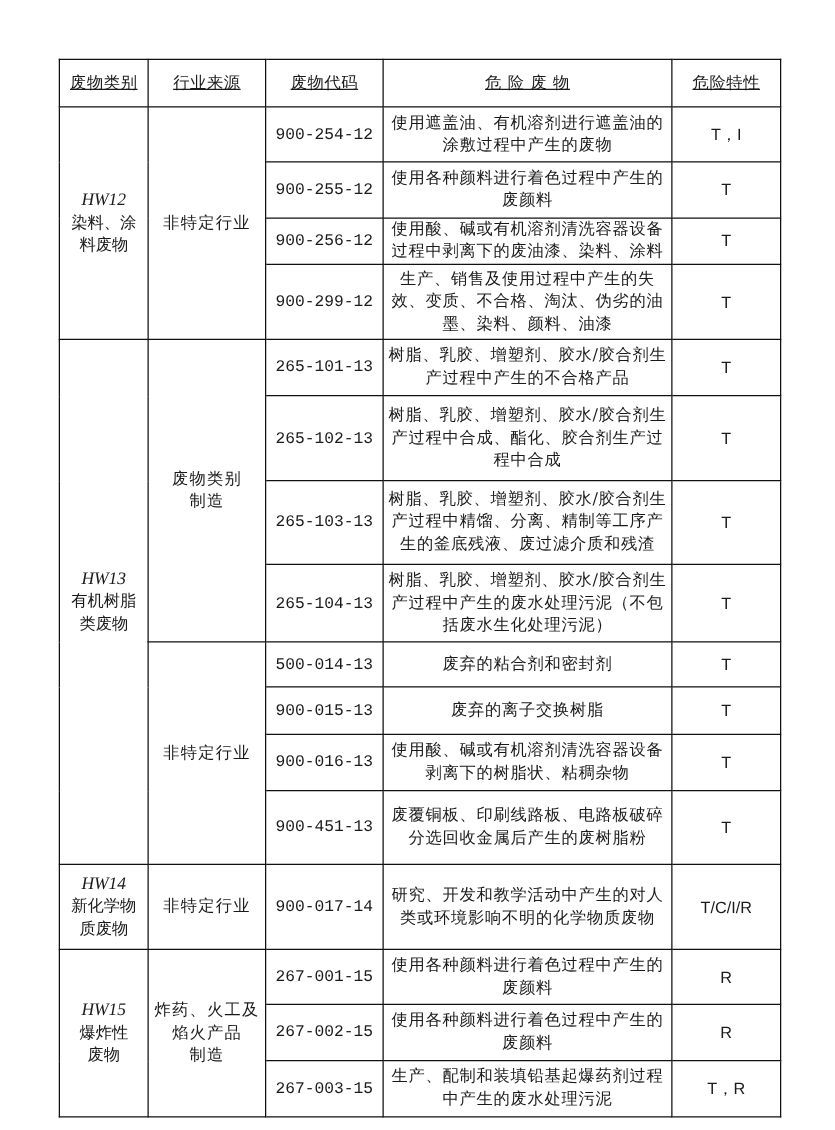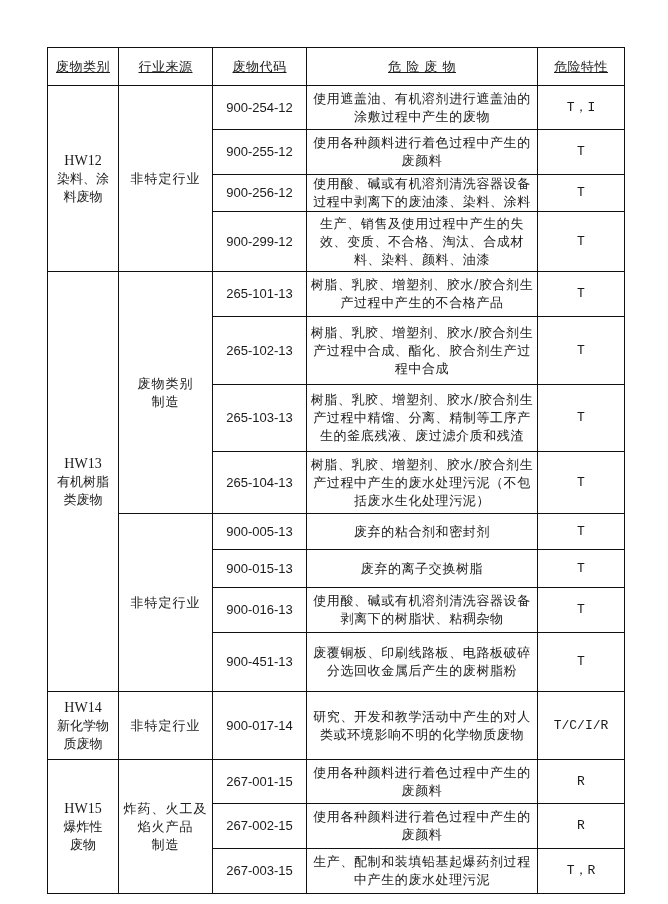--- a/index.html
+++ b/index.html
@@ -18,28 +18,28 @@
       font-size: 13px;
       line-height: 18px;
       font-weight: normal;
     }
     table.waste th {
       font-family: "DejaVu Sans", "Liberation Sans", sans-serif;
       font-size: 13px; letter-spacing: 0.5px; text-decoration: underline;
     }
     th.hdr-desc { letter-spacing: 5px; }
     td.cat { font-size: 13px; line-height: 18px; }
-    td.cat .code { font-family: "Liberation Serif", serif; font-size: 14px; display:block; }
+    td.cat .code { font-family: "Liberation Serif", serif; font-size: 14px; display:block;font-style:italic; }
     td.src { font-size: 13.5px; line-height: 20px; letter-spacing: 1px; }
-    td.wcode { font-family: Liberation Sans, sans-serif; font-size: 14px; }
+    td.wcode { font-family: Liberation Mono, monospace; font-size: 14px; }
     td.desc {
       text-align: left; padding: 0 7px 0 7px;
       font-size: 13px; line-height: 18px; letter-spacing: 0.6px;
     }
-    td.hazard { font-family: Liberation Mono, monospace; font-size: 14px; }
+    td.hazard { font-family: Liberation Sans, sans-serif; font-size: 14px; }
   </style>
 </head>
 <body>
 
 <table class="waste">
   <colgroup>
     <col style="width:71px">
     <col style="width:94px">
     <col style="width:94px">
     <col style="width:231px">
@@ -74,21 +74,21 @@
       <td class="desc">使用各种颜料进行着色过程中产生的废颜料</td>
       <td class="hazard">T</td>
     </tr>
     <tr style="height:33px">
       <td class="wcode">900-256-12</td>
       <td class="desc">使用酸、碱或有机溶剂清洗容器设备过程中剥离下的废油漆、染料、涂料</td>
       <td class="hazard">T</td>
     </tr>
     <tr style="height:60px">
       <td class="wcode">900-299-12</td>
-      <td class="desc">生产、销售及使用过程中产生的失效、变质、不合格、淘汰、合成材料、染料、颜料、油漆</td>
+      <td class="desc">生产、销售及使用过程中产生的失效、变质、不合格、淘汰、伪劣的油墨、染料、颜料、油漆</td>
       <td class="hazard">T</td>
     </tr>
 
     <tr style="height:45px">
       <td class="cat" rowspan="8">
         <span class="code">HW13</span>
         <span style="display:block">有机树脂</span>
         <span style="display:block">类废物</span>
       </td>
       <td class="src" rowspan="4">
@@ -112,21 +112,21 @@
     <tr style="height:62px">
       <td class="wcode">265-104-13</td>
       <td class="desc">树脂、乳胶、增塑剂、胶水/胶合剂生产过程中产生的废水处理污泥（不包括废水生化处理污泥）</td>
       <td class="hazard">T</td>
     </tr>
 
     <tr style="height:36px">
       <td class="src" rowspan="4">
         <span>非特定行业</span>
       </td>
-      <td class="wcode">900-005-13</td>
+      <td class="wcode">500-014-13</td>
       <td class="desc">废弃的粘合剂和密封剂</td>
       <td class="hazard">T</td>
     </tr>
     <tr style="height:38px">
       <td class="wcode">900-015-13</td>
       <td class="desc">废弃的离子交换树脂</td>
       <td class="hazard">T</td>
     </tr>
     <tr style="height:45px">
       <td class="wcode">900-016-13</td>

